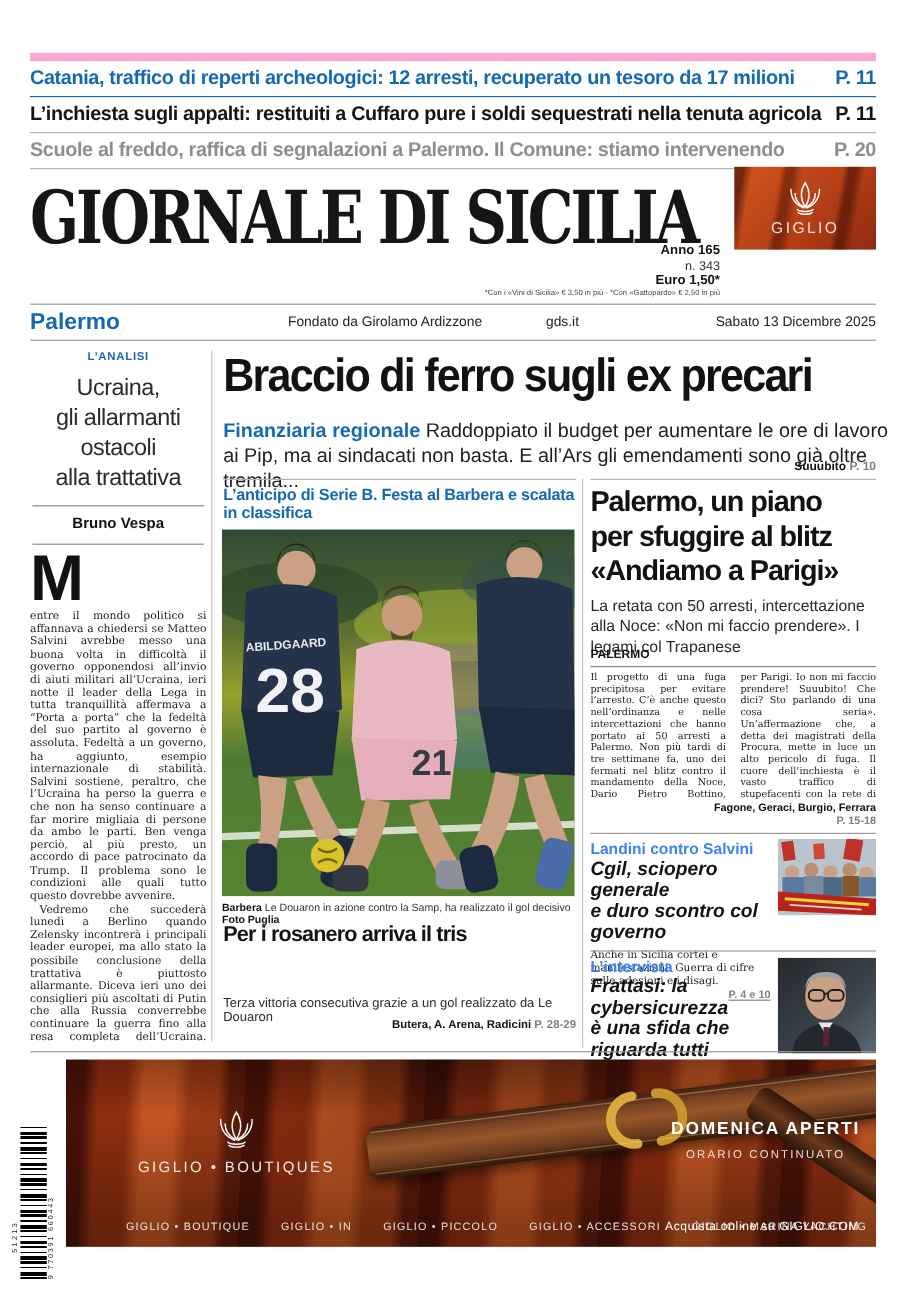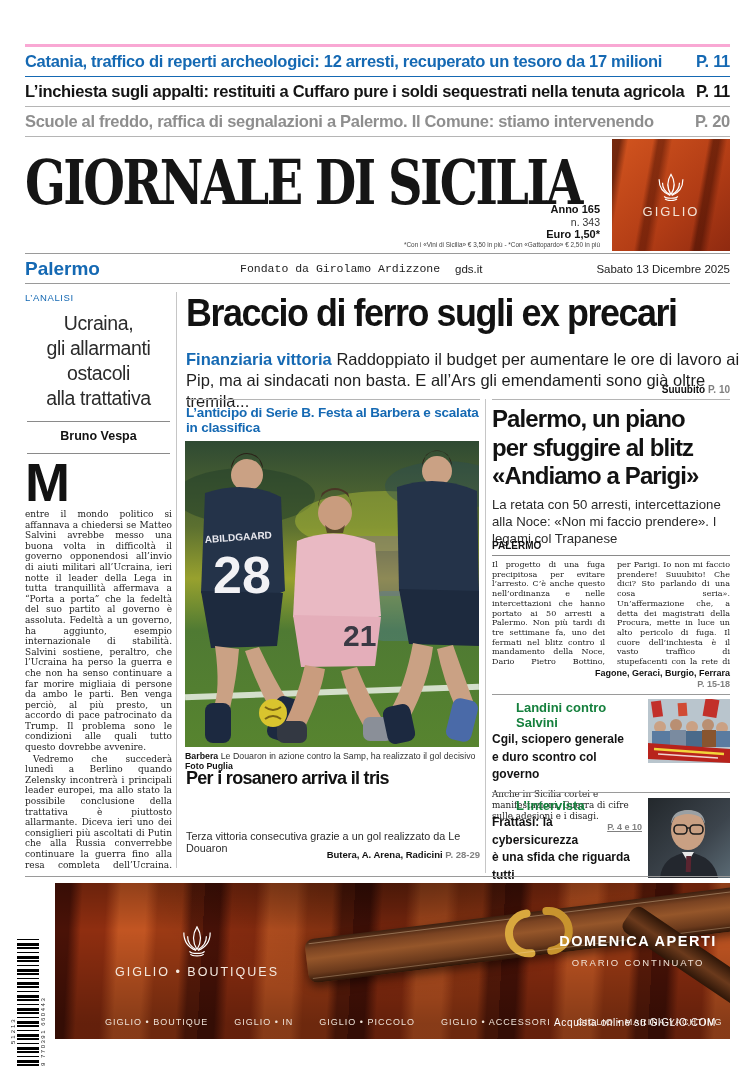--- a/index.html
+++ b/index.html
@@ -2,53 +2,53 @@
 <html><head>
 <meta charset="utf-8">
 <style>
   html,body{margin:0;padding:0;background:#e9e9e9;}
   .page{position:relative;width:755px;height:1080px;background:#ffffff;margin:0 auto;
         font-family:"Liberation Sans",sans-serif;overflow:hidden;color:#121212;}
   .rule-h{position:absolute;height:1px;background:#b5b5b5;}
   .rule-v{position:absolute;width:1px;background:#c6c6c6;}
 
   
-  .strip{position:absolute;left:25px;top:44px;width:705px;border-top:3px solid #f9a8d4;}
+  .strip{position:absolute;left:25px;top:44px;width:705px;border-top:7px solid #f9a8d4;}
   .strip-row{height:29px;display:flex;justify-content:space-between;align-items:center;
              border-bottom:1px solid #b5b5b5;font-weight:bold;font-size:16.5px;letter-spacing:-0.3px;}
   .strip-row.c-blue{color:#1569b3;border-bottom-color:#1569b3;}
   .strip-row.c-black{color:#141414;}
   .strip-row.c-gray{color:#8e8e8e;font-weight:bold;align-items:center;}
   .strip-page{font-weight:bold;}
 
   
   .mast-title{position:absolute;left:25px;top:146px;font-family:"DejaVu Serif",serif;font-weight:bold;
               font-size:57px;letter-spacing:-3px;white-space:nowrap;transform:scale(0.84,1.07);
               transform-origin:left top;color:#151515;}
-  .giglio-box{position:absolute;left:612px;top:139px;width:118px;height:112px;overflow:hidden;
+  .giglio-box{position:absolute;left:612px;top:139px;width:118px;height:69px;overflow:hidden;
               background:
                linear-gradient(100deg, rgba(40,5,0,.55) 0 6%, rgba(0,0,0,0) 12% 30%, rgba(60,10,0,.45) 34% 38%, rgba(0,0,0,0) 44% 70%, rgba(50,8,0,.5) 74% 78%, rgba(0,0,0,0) 84%),
                linear-gradient(135deg,#d3551f,#b13c15 60%,#8f2a10);
               display:flex;flex-direction:column;align-items:center;justify-content:center;color:#fff;}
   .giglio-box .gl-label{font-size:13px;letter-spacing:2px;margin-top:2px;color:#f3e3d6;}
   .ed-info{position:absolute;left:470px;top:203px;width:130px;text-align:right;line-height:12.5px;}
   .ed-info .b{font-weight:bold;font-size:11px;}
   .ed-info .n{font-size:10.5px;color:#333;}
   .fine-print{position:absolute;left:330px;top:241px;width:270px;text-align:right;font-size:6.4px;color:#444;}
 
   .meta-row{position:absolute;left:25px;top:253px;width:705px;height:29px;border-top:1px solid #9a9a9a;
             border-bottom:1px solid #9a9a9a;display:flex;align-items:center;}
   .meta-ed{font-size:19px;font-weight:bold;color:#1569b3;width:215px;}
-  .meta-mid{font-size:11.5px;color:#222;width:215px;font-family:Liberation Mono, monospace;}
+  .meta-mid{font-size:11.5px;color:#222;width:215px;}
   .meta-site{font-size:11.5px;color:#222;width:130px;}
   .meta-date{font-size:11.5px;color:#222;flex:1;text-align:right;}
 
   
   .an-col{position:absolute;left:25px;top:292px;width:147px;height:576px;overflow:hidden;}
-  .an-label{color:#1569b3;font-weight:normal;font-size:9.5px;letter-spacing:.6px;}
+  .an-label{text-align:center;color:#1569b3;font-weight:bold;font-size:9.5px;letter-spacing:.6px;}
   .an-title{margin-top:8px;text-align:center;font-size:19.5px;line-height:25px;color:#2b2b2b;letter-spacing:-0.4px;}
   .an-rule{height:1px;background:#8a8a8a;margin:10px 2px 0 2px;}
   .an-author{text-align:center;font-weight:bold;font-size:12.5px;margin-top:7px;}
   .an-drop{font-weight:bold;font-size:54px;line-height:44px;margin-top:6px;}
   .an-body{font-family:"DejaVu Serif",serif;font-size:9px;line-height:10.6px;text-align:justify;color:#1c1c1c;margin-top:5px;}
   .an-body p{margin:0;}
   .an-body p + p{text-indent:8px;margin-top:1px;}
 
   
   .lead-hl{position:absolute;left:186px;top:291px;font-size:37px;font-weight:bold;letter-spacing:-1.5px;
@@ -73,22 +73,22 @@
   .bl-dek{position:absolute;left:492px;top:496px;width:238px;font-size:13.2px;line-height:17px;color:#2a2a2a;}
   .bl-kick{position:absolute;left:492px;top:540px;width:238px;font-size:10px;font-weight:bold;
            border-bottom:1px solid #8a8a8a;padding-bottom:4px;}
   .bl-body{position:absolute;left:492px;top:560px;width:238px;height:108px;display:flex;gap:12px;overflow:hidden;
            font-family:"DejaVu Serif",serif;font-size:8px;line-height:9.7px;text-align:justify;color:#1c1c1c;}
   .bl-body div{width:113px;}
   .bl-by{position:absolute;left:492px;top:668px;width:238px;text-align:right;font-size:9px;line-height:11px;}
 
   
   .sec-rule{position:absolute;left:492px;width:238px;height:1px;background:#9a9a9a;}
-  .sec-kick{font-size:13px;font-weight:bold;color:#15803d;margin-left:24px;}
-  .sec-hl{font-size:12px;line-height:17.5px;font-weight:bold;color:#121212;margin-top:1px;}
+  .sec-kick{font-size:13px;font-weight:bold;color:#3b82f6;}
+  .sec-hl{font-size:16px;line-height:17.5px;font-weight:bold;color:#121212;margin-top:1px;font-style:italic;}
   .sec-body{font-family:"DejaVu Serif",serif;font-size:8.8px;line-height:11px;color:#1c1c1c;margin-top:5px;}
   .sec-page{text-align:right;font-size:9px;text-decoration:underline;}
   .cg-txt{position:absolute;left:492px;top:700px;width:150px;}
   .cg-photo{position:absolute;left:648px;top:699px;width:82px;height:64px;overflow:hidden;}
   .iv-txt{position:absolute;left:492px;top:798px;width:150px;}
   .iv-photo{position:absolute;left:648px;top:798px;width:82px;height:80px;overflow:hidden;}
 
   
   .ad{position:absolute;left:55px;top:883px;width:675px;height:156px;overflow:hidden;color:#fff;
       background:
@@ -184,21 +184,21 @@
     <div class="an-body">
       <p>entre il mondo politico si affannava a chiedersi se Matteo Salvini avrebbe messo una buona volta in difficoltà il governo opponendosi all’invio di aiuti militari all’Ucraina, ieri notte il leader della Lega in tutta tranquillità affermava a “Porta a porta” che la fedeltà del suo partito al governo è assoluta. Fedeltà a un governo, ha aggiunto, esempio internazionale di stabilità. Salvini sostiene, peraltro, che l’Ucraina ha perso la guerra e che non ha senso continuare a far morire migliaia di persone da ambo le parti. Ben venga perciò, al più presto, un accordo di pace patrocinato da Trump. Il problema sono le condizioni alle quali tutto questo dovrebbe avvenire.</p>
       <p>Vedremo che succederà lunedì a Berlino quando Zelensky incontrerà i principali leader europei, ma allo stato la possibile conclusione della trattativa è piuttosto allarmante. Diceva ieri uno dei consiglieri più ascoltati di Putin che alla Russia converrebbe continuare la guerra fino alla resa completa dell’Ucraina. Mosca potrebbe temere di essere isolata dopo la conclusione del conflitto.</p>
     </div>
 
   </div>
   <div class="rule-v" style="left:176px;top:292px;height:576px;"></div>
 
   <div class="lead-hl">Braccio di ferro sugli ex precari</div>
   <div class="lead-dek">
-    <span class="kick">Finanziaria vittoria</span>
+    <span class="kick">Finanziaria regionale</span>
     <span>Raddoppiato il budget per aumentare le ore di lavoro ai Pip, ma ai sindacati non basta. E all’Ars gli emendamenti sono già oltre tremila...</span>
   </div>
   <div class="lead-by">
     <span class="by-name">Suuubito</span>
     <span class="by-page">P. 10</span>
   </div>
 
   <div class="rule-h" style="left:186px;top:399px;width:294px;"></div>
   <div class="sp-kick">L’anticipo di Serie B. Festa al Barbera e scalata in classifica</div>
   <div class="sp-photo">

